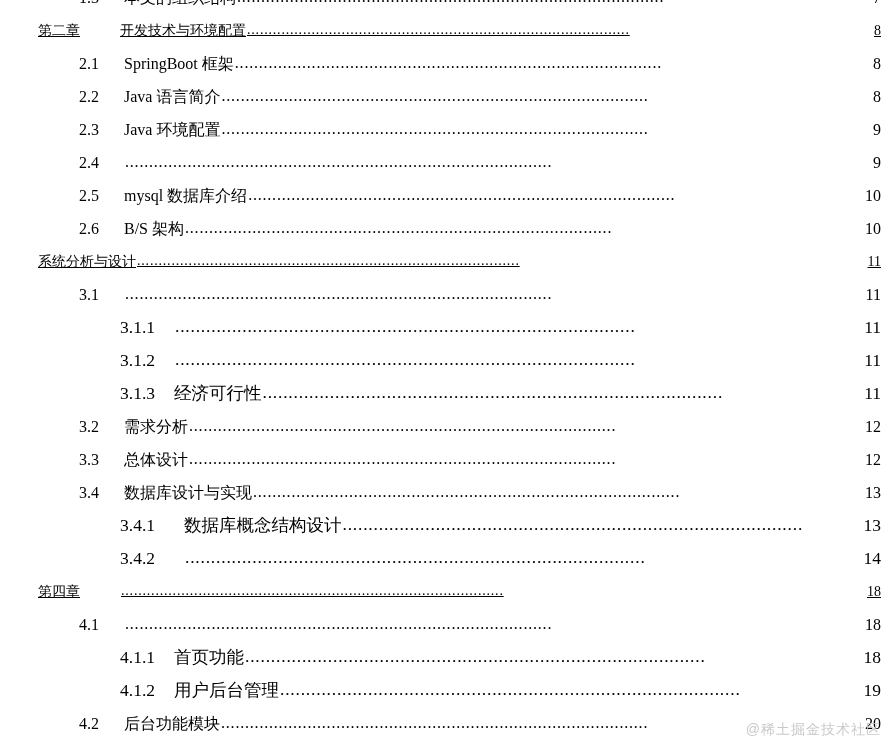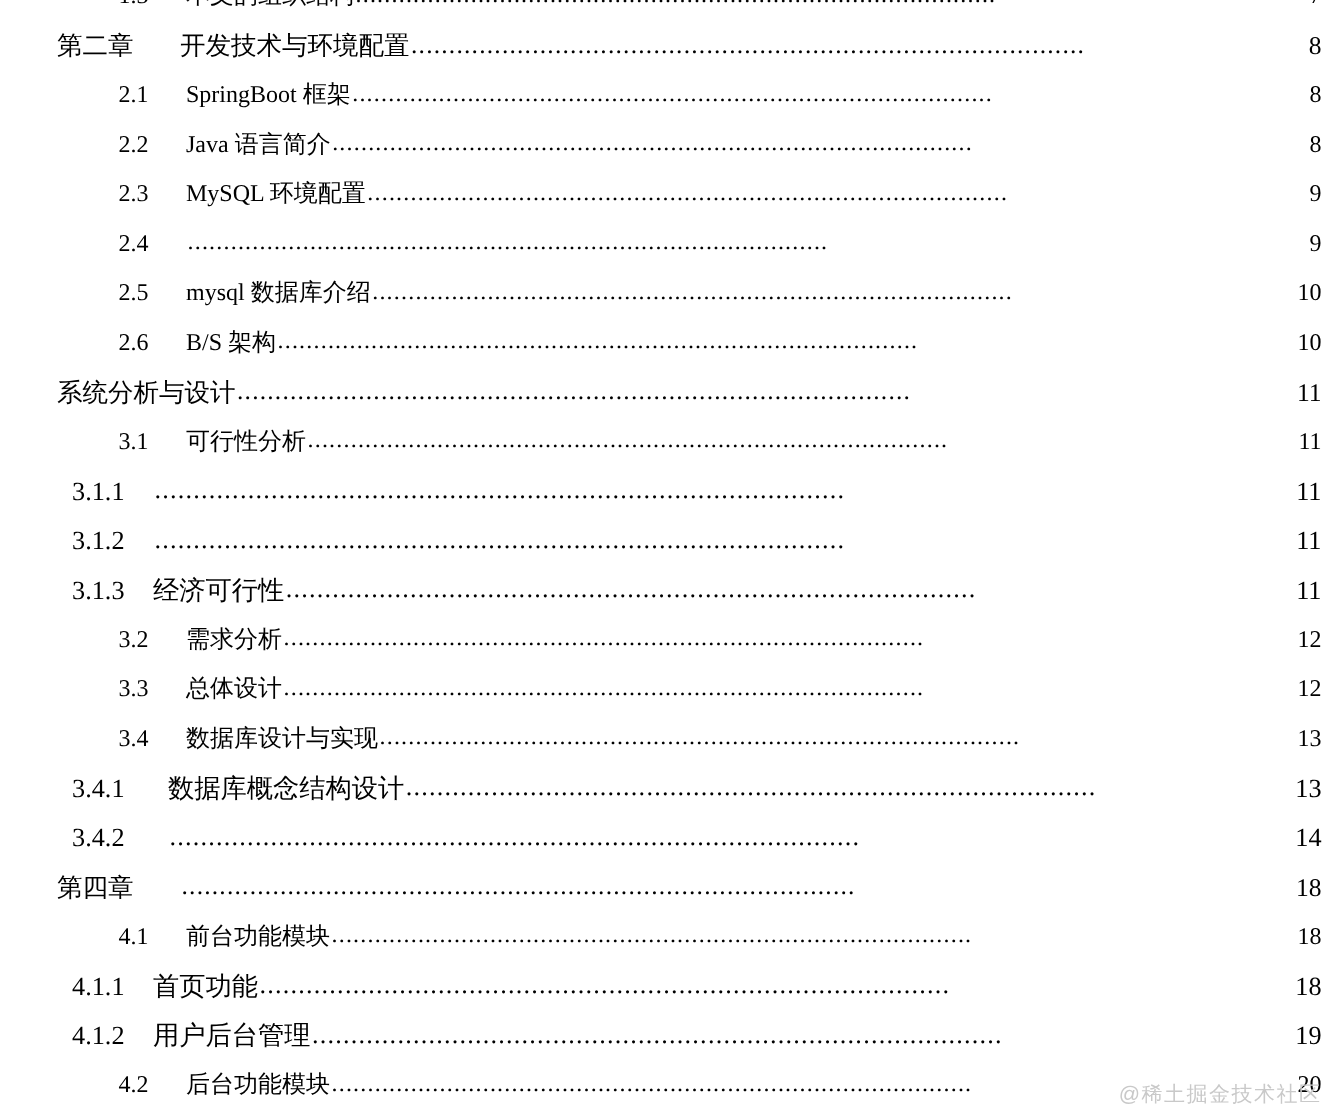--- a/index.html
+++ b/index.html
@@ -48,36 +48,37 @@
     color: #000;
   }
   .page {
     flex: 0 0 auto;
     text-align: right;
     min-width: 14px;
   }
 
   
   .lvl1 {
-    font-size: 17px;
+    font-size: 14px;
     line-height: 33px;
     padding-left: 38px;
+    text-decoration: underline;
   }
   .lvl1 .toc-num { width: 82px; }
   .lvl2 {
     font-size: 16px;
     line-height: 33px;
     padding-left: 79px;
     align-items: flex-end;
   }
   .lvl2 .toc-num { width: 45px; }
   .lvl3 {
     font-size: 17.5px;
     line-height: 33px;
-    padding-left: 48px;
+    padding-left: 120px;
   }
   .lvl3 .toc-num { width: 54px; }
   .lvl3.wide .toc-num { width: 64px; }
 
   .clipped-top {
     height: 14px;
     overflow: hidden;
     position: relative;
   }
   .clipped-top .toc-row {
@@ -128,21 +129,21 @@
       <div class="toc-row lvl2">
         <span class="toc-num">2.2</span>
         <span class="toc-title">Java 语言简介</span>
         <span class="dots">.........................................................................................</span>
         <span class="page">8</span>
       </div>
     </div>
     <div>
       <div class="toc-row lvl2">
         <span class="toc-num">2.3</span>
-        <span class="toc-title">MySQL 环境配置</span>
+        <span class="toc-title">Java 环境配置</span>
         <span class="dots">.........................................................................................</span>
         <span class="page">9</span>
       </div>
     </div>
     <div>
       <div class="toc-row lvl2">
         <span class="toc-num">2.4</span>
         <span class="dots">.........................................................................................</span>
         <span class="page">9</span>
       </div>
@@ -166,21 +167,20 @@
     <div>
       <div class="toc-row lvl1">
         <span class="toc-title">系统分析与设计</span>
         <span class="dots">.........................................................................................</span>
         <span class="page">11</span>
       </div>
     </div>
     <div>
       <div class="toc-row lvl2">
         <span class="toc-num">3.1</span>
-        <span class="toc-title">可行性分析</span>
         <span class="dots">.........................................................................................</span>
         <span class="page">11</span>
       </div>
     </div>
     <div>
       <div class="toc-row lvl3">
         <span class="toc-num">3.1.1</span>
         <span class="dots">.........................................................................................</span>
         <span class="page">11</span>
       </div>
@@ -242,21 +242,20 @@
     <div>
       <div class="toc-row lvl1">
         <span class="toc-num">第四章</span>
         <span class="dots">.........................................................................................</span>
         <span class="page">18</span>
       </div>
     </div>
     <div>
       <div class="toc-row lvl2">
         <span class="toc-num">4.1</span>
-        <span class="toc-title">前台功能模块</span>
         <span class="dots">.........................................................................................</span>
         <span class="page">18</span>
       </div>
     </div>
     <div>
       <div class="toc-row lvl3">
         <span class="toc-num">4.1.1</span>
         <span class="toc-title">首页功能</span>
         <span class="dots">.........................................................................................</span>
         <span class="page">18</span>

